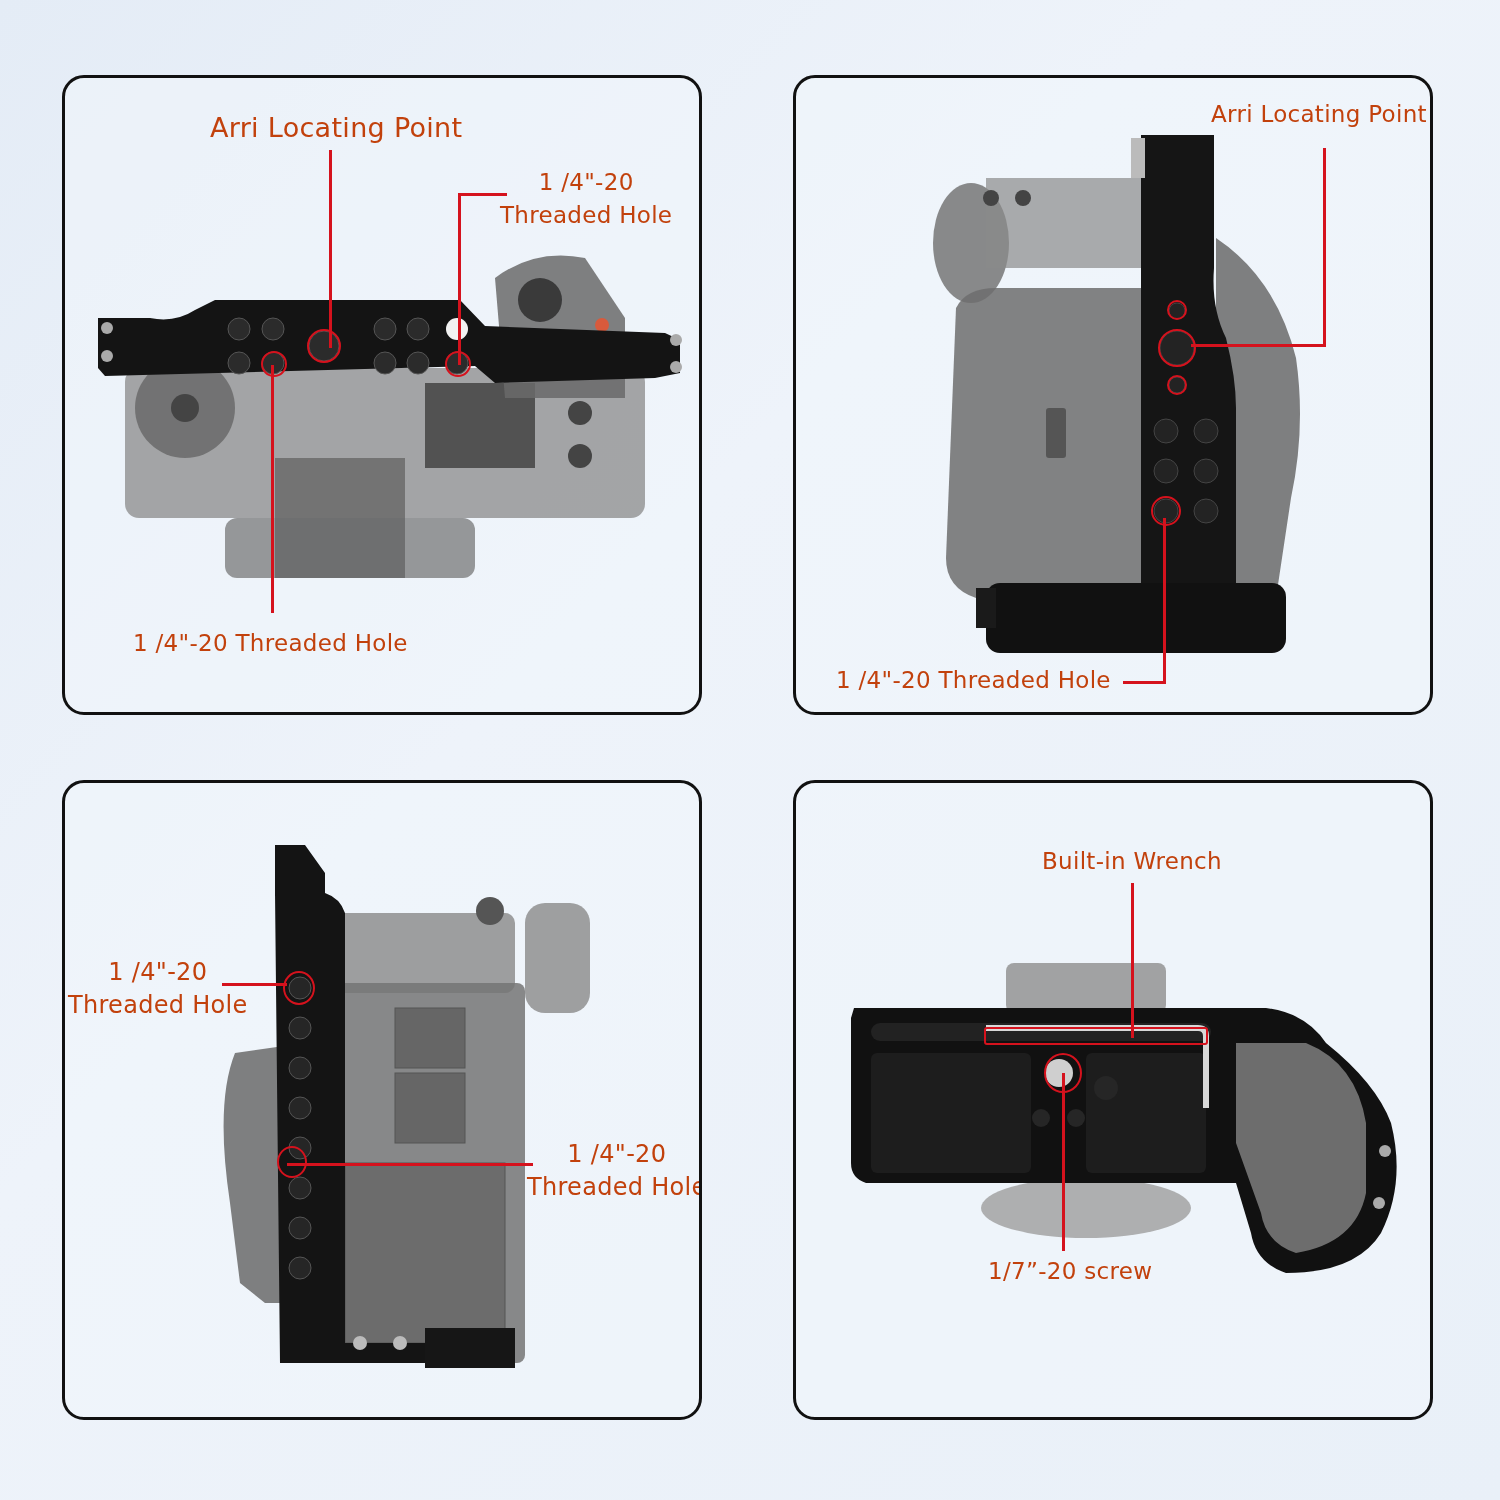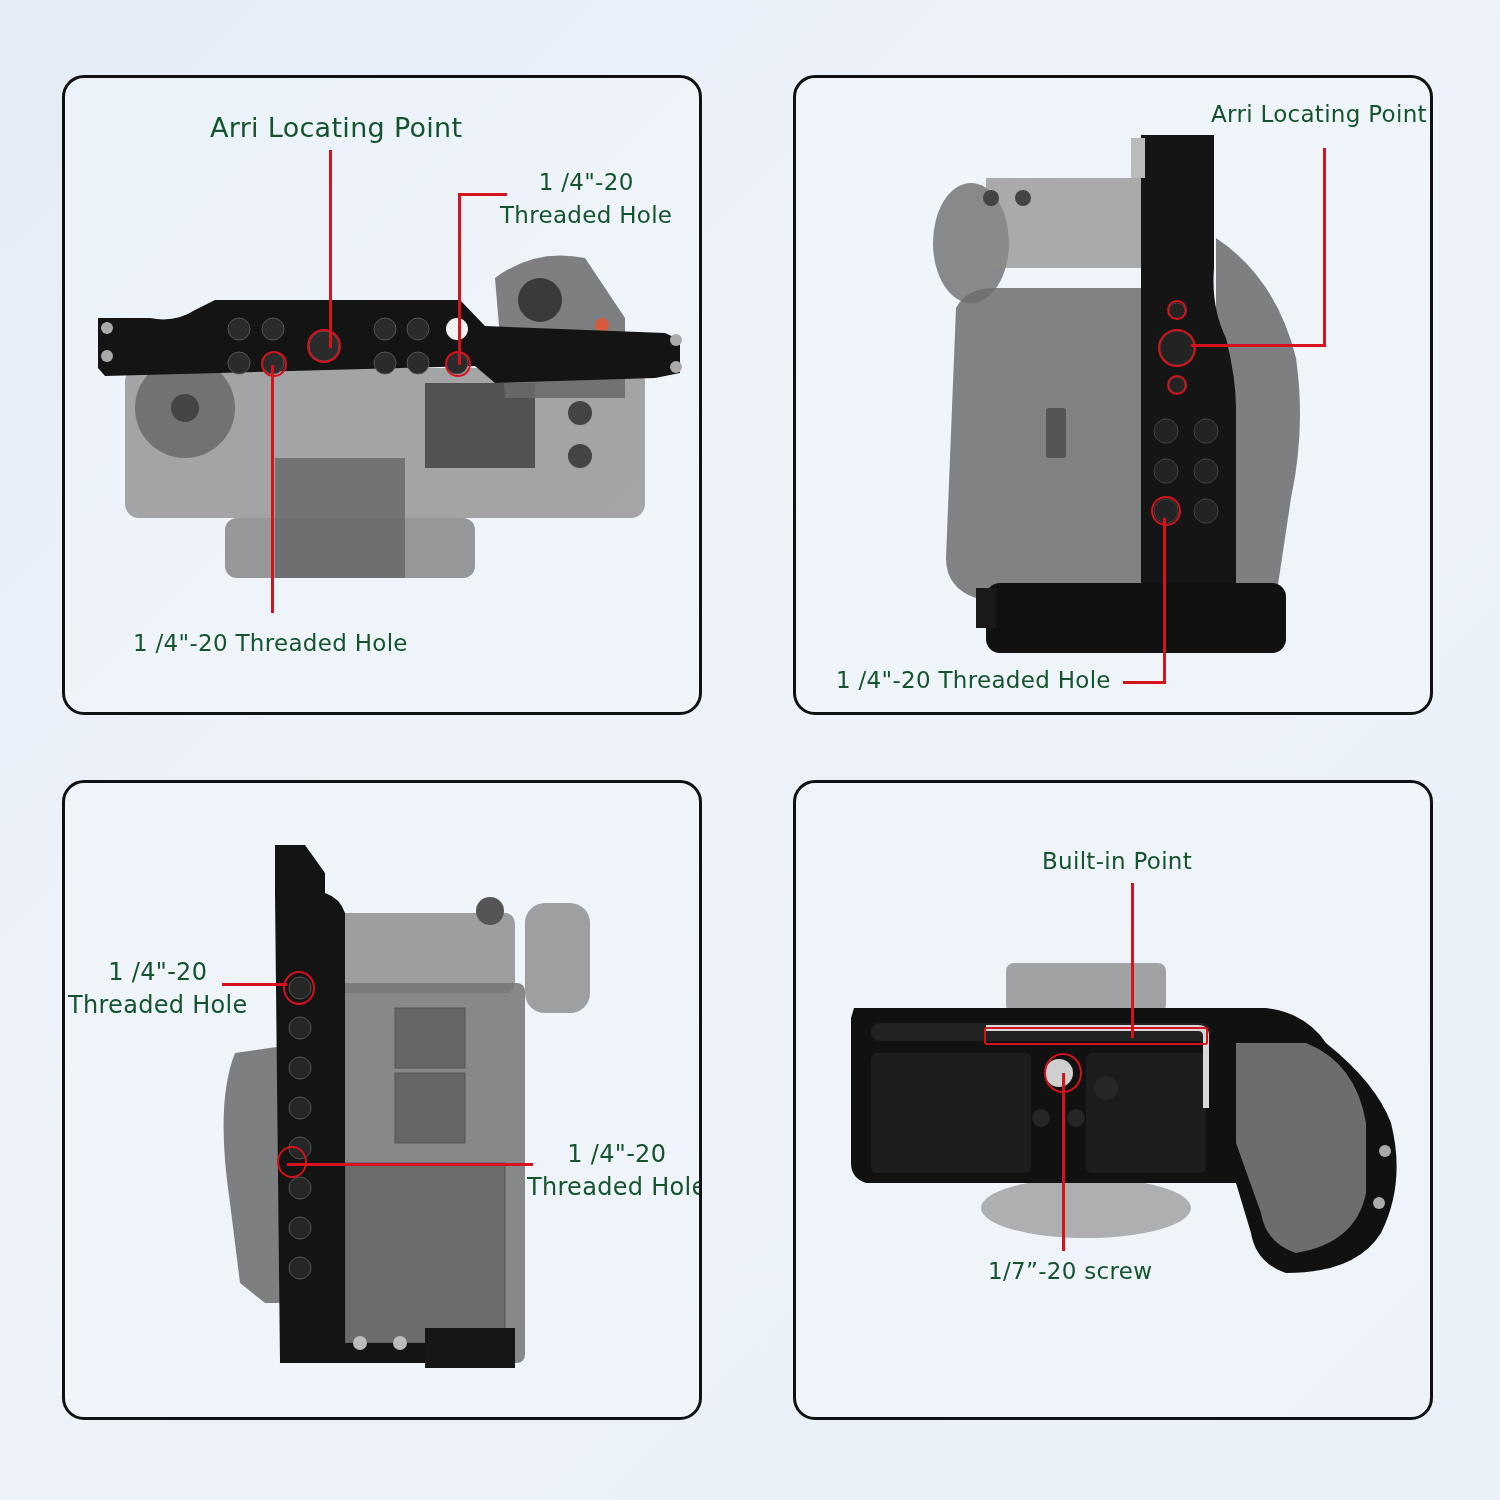--- a/index.html
+++ b/index.html
@@ -1,21 +1,21 @@
 <!DOCTYPE html>
 <html><head>
 <meta charset="utf-8">
 <style>
   html,body{margin:0;padding:0;}
   body{width:1500px;height:1500px;position:relative;overflow:hidden;
     background:linear-gradient(135deg,#e4ecf6 0%,#eef3fa 40%,#e9f0f8 100%);
     font-family:"DejaVu Sans","Liberation Sans",sans-serif;color:#111;}
   .panel{position:absolute;width:640px;height:640px;border:3px solid #111;border-radius:22px;
     box-sizing:border-box;background:rgba(240,245,251,0.55);overflow:hidden;}
-  .label{position:absolute;font-size:23px;line-height:33px;color:#14532d;white-space:nowrap;letter-spacing:0.3px;}
+  .label{position:absolute;font-size:23px;line-height:33px;color:#c2410c;white-space:nowrap;letter-spacing:0.3px;}
   .label.center{text-align:center;}
   .label.lg{font-size:27px;}
   .leader{position:absolute;background:#d5121d;}
   .ring{position:absolute;border:2.5px solid #d5121d;border-radius:50%;box-sizing:border-box;}
   svg{position:absolute;left:0;top:0;}
 </style>
 </head>
 <body>
 
 <div class="panel" style="left:62px;top:75px;">
@@ -166,15 +166,15 @@
     <circle cx="310" cy="305" r="12" fill="#262626"></circle>
     <circle cx="245" cy="335" r="9" fill="#262626"></circle>
       <circle cx="280" cy="335" r="9" fill="#262626"></circle>
     <circle cx="589" cy="368" r="6" fill="#aaa"></circle>
       <circle cx="583" cy="420" r="6" fill="#aaa"></circle>
   </svg>
   <div class="ring" style="left:248px;top:270px;width:38px;height:40px;"></div>
   <div class="leader" style="left:188px;top:244px;width:220px;height:3px;background:transparent;border:2px solid #d5121d;border-radius:3px;height:14px;"></div>
   <div class="leader" style="left:335px;top:100px;width:3px;height:155px;"></div>
   <div class="leader" style="left:266px;top:290px;width:3px;height:178px;"></div>
-  <div class="label" style="left:246px;top:62px;">Built-in Point</div>
+  <div class="label" style="left:246px;top:62px;">Built-in Wrench</div>
   <div class="label" style="left:192px;top:472px;">1/7”-20 screw</div>
 </div>
 
 </body></html>

